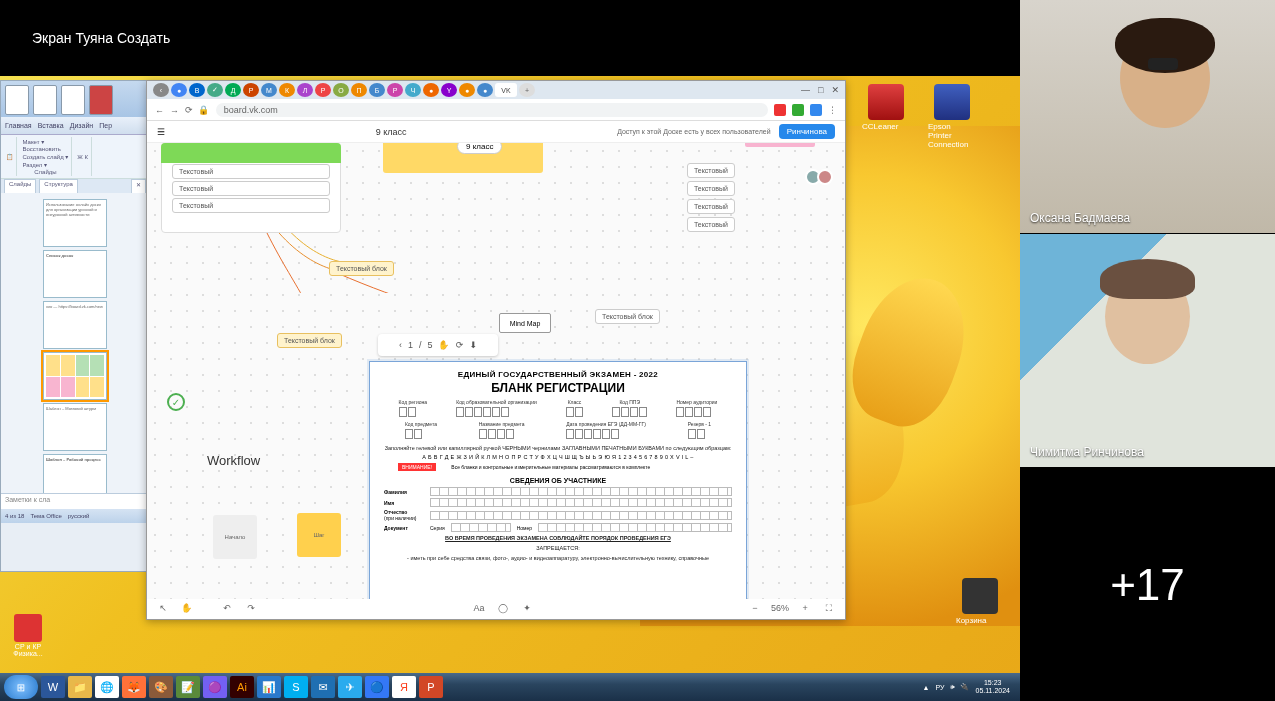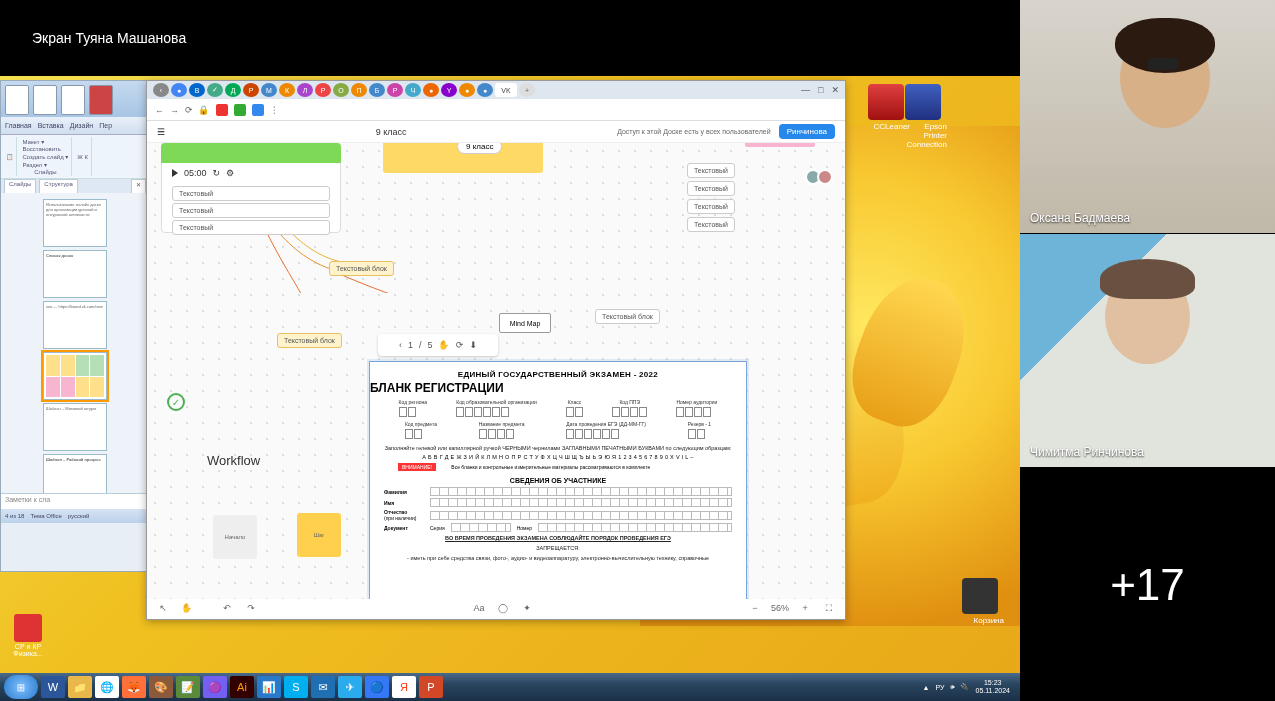--- a/index.html
+++ b/index.html
@@ -7,24 +7,24 @@
   .conf{position:absolute;inset:0;display:flex}
   .main{flex:1;position:relative;background:#000}
   .share-label{position:absolute;top:30px;left:32px;color:#fff;font-size:14px;z-index:10}
   .shared{position:absolute;top:76px;left:0;right:0;bottom:0;background:#d4e4f0}
   .desktop{position:absolute;inset:0;background:linear-gradient(135deg,#f5e050 0%,#f0c020 40%,#e8a818 100%)}
   .flower{position:absolute;right:0;top:50px;width:380px;height:500px;background:radial-gradient(circle at 60% 40%,#ffe860 0%,#f8c830 40%,#e09010 80%)}
   .petal{position:absolute;border-radius:50% 50% 40% 40%}
   .p1{width:120px;height:180px;bottom:120px;right:120px;background:linear-gradient(#ffe860,#f0b020);transform:rotate(-10deg)}
   .p2{width:100px;height:150px;bottom:200px;right:60px;background:linear-gradient(#ffd850,#e8a018);transform:rotate(20deg)}
   .p3{width:110px;height:170px;bottom:100px;right:200px;background:linear-gradient(#fff080,#f0c030);transform:rotate(-30deg)}
-  .di{position:absolute;width:48px;text-align:right;color:#fff;font-size:8px}
+  .di{position:absolute;width:48px;text-align:left;color:#fff;font-size:8px}
   .di .ic{width:36px;height:36px;margin:0 auto 2px;border-radius:4px}
   .di1{top:8px;left:862px}.di1 .ic{background:linear-gradient(#e04040,#a01010)}
-  .di2{top:8px;left:899px}.di2 .ic{background:linear-gradient(#4060c0,#203080)}
+  .di2{top:8px;left:928px}.di2 .ic{background:linear-gradient(#4060c0,#203080)}
   .di3{bottom:76px;right:16px}.di3 .ic{background:#333}
   
   .browser{position:absolute;top:4px;left:146px;width:700px;height:540px;background:#fff;border:1px solid #999;box-shadow:0 2px 8px rgba(0,0,0,.3)}
   .btabs{height:18px;background:#dee7f0;display:flex;align-items:center;padding:0 6px;gap:2px;overflow:hidden}
   .btab{width:16px;height:14px;border-radius:50%;font-size:7px;display:flex;align-items:center;justify-content:center;color:#fff}
   .bt-circ{background:#4285f4}
   .bt-act{background:#fff;color:#444;width:22px;border-radius:3px}
   .wctl{margin-left:auto;display:flex;gap:8px;font-size:9px;color:#555}
   .addr{height:22px;background:#fff;border-bottom:1px solid #ddd;display:flex;align-items:center;padding:0 8px;gap:6px;font-size:9px;color:#666}
   .addr .url{flex:1;background:#f1f3f4;border-radius:10px;padding:2px 8px}
@@ -46,21 +46,21 @@
   .avatars{position:absolute;top:26px;right:12px;display:flex}
   .avatars span{width:16px;height:16px;border-radius:50%;background:#8aa;border:2px solid #fff;margin-left:-4px}
   .ok-badge{position:absolute;top:250px;left:20px;width:18px;height:18px;border:2px solid #4caf50;border-radius:50%;display:flex;align-items:center;justify-content:center;color:#4caf50;font-size:10px}
   .wf-label{position:absolute;top:310px;left:60px;font-size:13px;color:#333}
   .sticky{position:absolute;width:44px;height:44px;border-radius:3px;font-size:6px;display:flex;align-items:center;justify-content:center;color:#666}
   .st1{bottom:40px;left:66px;background:#eee}
   .st2{bottom:42px;left:150px;background:#ffd04d}
   .doc{position:absolute;top:218px;left:222px;width:378px;height:280px;background:#fff;border:1px solid #7aa5d8;box-shadow:0 0 0 2px rgba(120,165,216,.2)}
   .doc-pager{position:absolute;top:-28px;left:8px;width:120px;height:22px;background:#fff;border-radius:4px;box-shadow:0 1px 3px rgba(0,0,0,.2);display:flex;align-items:center;justify-content:center;gap:6px;font-size:9px;color:#555}
   .doc h3{text-align:center;font-size:8px;margin-top:8px;letter-spacing:.3px}
-  .doc h2{text-align:left;font-size:12px;font-weight:bold;margin:2px 0 4px}
+  .doc h2{text-align:center;font-size:12px;font-weight:bold;margin:2px 0 4px}
   .doc-row{display:flex;justify-content:space-around;padding:0 14px;margin-bottom:4px}
   .doc-field{text-align:center;font-size:5px;color:#333}
   .doc-boxes{display:flex;gap:1px;margin-top:2px}
   .doc-boxes i{width:8px;height:10px;border:1px solid #888;display:block}
   .doc-warn{background:#f33;color:#fff;font-size:5px;padding:1px 4px;display:inline-block;margin:2px 14px}
   .doc-sec{text-align:center;font-size:7px;font-weight:bold;margin:4px 0 2px}
   .doc-line{display:flex;align-items:center;padding:1px 14px;gap:6px;font-size:5px}
   .doc-line b{width:40px;font-size:5px}
   .doc-cells{flex:1;height:9px;background:repeating-linear-gradient(90deg,#fff 0 8px,#bbb 8px 9px);border:1px solid #bbb}
   .doc-note{font-size:5.5px;text-align:center;padding:2px 14px;color:#222}
@@ -103,21 +103,21 @@
   .name{position:absolute;left:10px;bottom:8px;color:#fff;font-size:12px;text-shadow:0 1px 2px rgba(0,0,0,.8)}
   .more{flex:1;background:#000;display:flex;align-items:center;justify-content:center;color:#fff;font-size:44px;font-weight:500}
   
   .wires{position:absolute;inset:0;pointer-events:none}
 </style>
 </head>
 <body>
 
 <div class="conf">
   <div class="main">
-    <div class="share-label">Экран Туяна Машанова</div>
+    <div class="share-label">Экран Туяна Создать</div>
     <div class="shared">
       <div class="desktop">
         <div class="flower">
             <div class="petal p1"></div>
             <div class="petal p2"></div>
             <div class="petal p3"></div>
           </div>
 
         <div class="di di1"><div class="ic"></div><span>ССLeaner</span></div>
         <div class="di di2"><div class="ic"></div><span>Epson Printer Connection</span></div>
@@ -212,20 +212,21 @@
                 <span>—</span>
                 <span>□</span>
                 <span>✕</span>
               </div>
           </div>
           <div class="addr">
             <span>←</span>
             <span>→</span>
             <span>⟳</span>
             <span>🔒</span>
+            <div class="url">board.vk.com</div>
             <span class="ext" style="background:#e33"></span>
             <span class="ext" style="background:#3a3"></span>
             <span class="ext" style="background:#38e"></span>
             <span>⋮</span>
           </div>
           <div class="appbar">
             <span>☰</span>
             <span class="ttl">9 класс</span>
             <span class="access">Доступ к этой Доске есть у всех пользователей</span>
             <span class="share-btn">Ринчинова</span>
@@ -243,26 +244,20 @@
               <path d="M120,90 C150,150 180,180 160,195" stroke="#e87030" fill="none"></path>
               <path d="M190,130 C260,160 300,170 352,178" stroke="#e87030" fill="none"></path>
               <path d="M402,178 C440,170 440,170 450,170" stroke="#3a8" fill="none"></path>
               <path d="M530,0 C530,40 530,40 530,40" stroke="#3a8" fill="none"></path>
               <path d="M530,40 C530,60 545,60 545,60" stroke="#38e" fill="none"></path>
               <path d="M530,0 C540,30 555,40 555,40" stroke="#e03060" fill="none"></path>
             </svg>
 
             <div class="timer-card">
               <div class="timer-top"></div>
-              <div class="timer-row">
-                <span class="play"></span>
-                <span>05:00</span>
-                <span>↻</span>
-                <span>⚙</span>
-              </div>
               <div class="node" style="position:relative;margin:2px 10px">Текстовый</div>
               <div class="node" style="position:relative;margin:2px 10px">Текстовый</div>
               <div class="node" style="position:relative;margin:2px 10px">Текстовый</div>
             </div>
 
             <div class="yellow-card"></div>
             <div style="position:absolute;top:-4px;left:310px;background:#fff;border:1px solid #ccc;border-radius:8px;padding:2px 8px;font-size:8px">9 класс</div>
             <div class="pink-card"></div>
 
             <div class="node" style="top:20px;right:110px">Текстовый</div>

